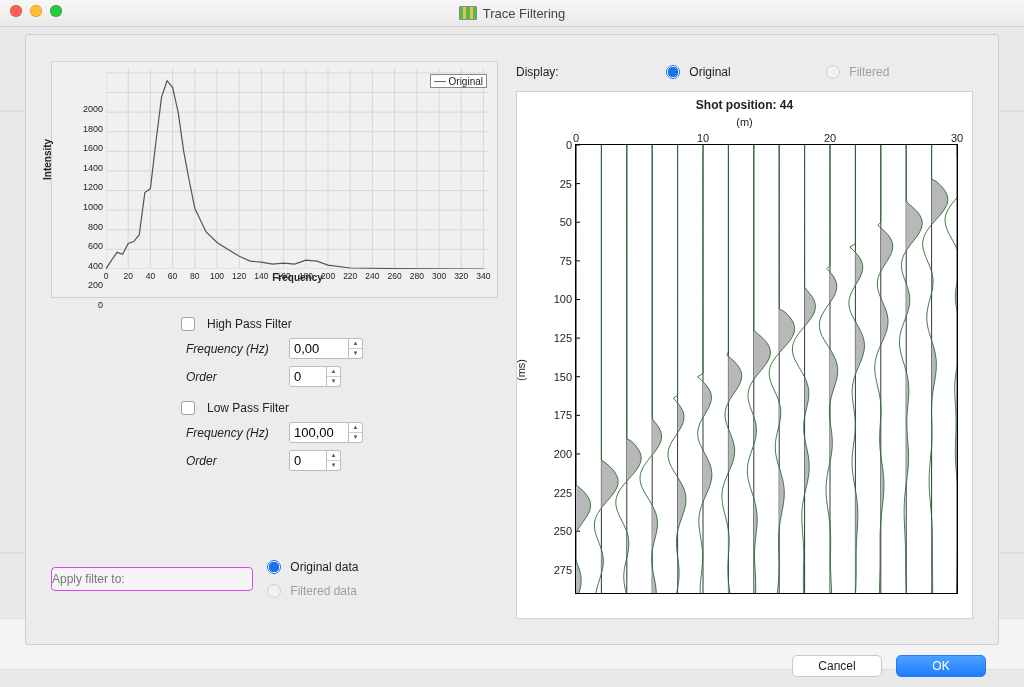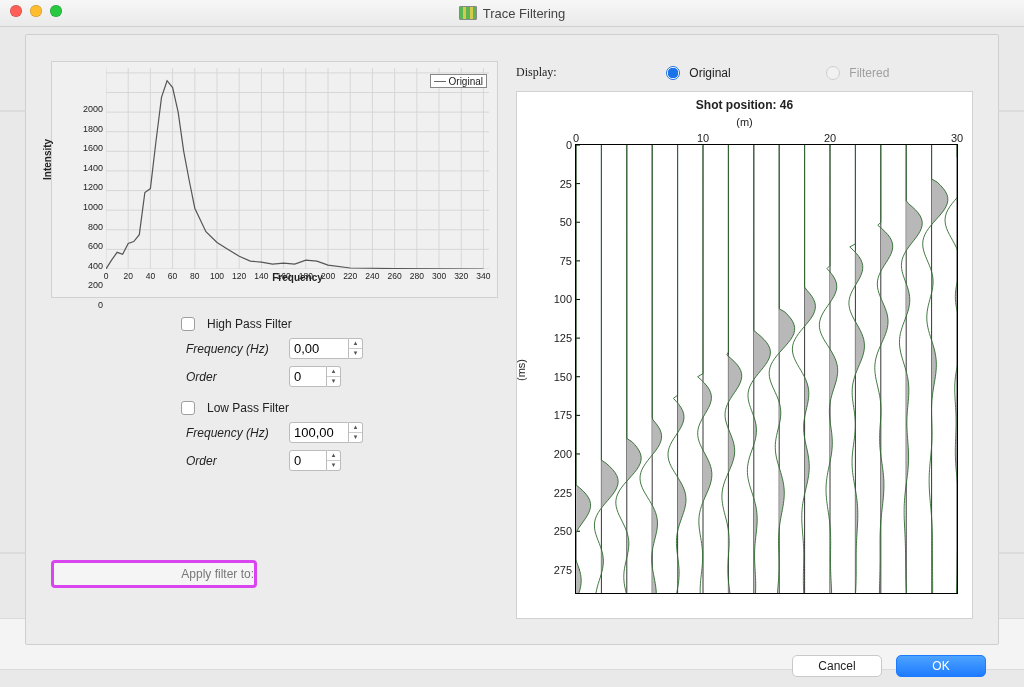--- a/index.html
+++ b/index.html
@@ -180,23 +180,23 @@
     position: absolute;
     left: 25px; top: 525px;
     width: 445px;
     display: flex;
     gap: 14px;
     align-items: center;
     font-size: 12px;
   }
   .apply-pill {
     width: 200px;
-    text-align: right;
+    text-align: left;
     padding: 4px 0;
-    border: 3px solid #d946ef;
+    border: 1px solid #d946ef;
     border-radius: 4px;
     background: #f5f5f5;
     color: #777;
   }
   .radio-col {
     display: flex;
     flex-direction: column;
     gap: 10px;
   }
   .mac-radio {
@@ -220,21 +220,21 @@
 
   
   .display-row {
     position: absolute;
     left: 490px; top: 30px;
     right: 30px;
     display: flex;
     align-items: center;
     font-size: 12px;
   }
-  .display-row .lbl { flex: 0 0 150px; font-weight: 400; font-family: Liberation Serif, serif; }
+  .display-row .lbl { flex: 0 0 150px; font-weight: 400; }
 
   .wiggle-pane {
     position: absolute;
     left: 490px; top: 56px;
     right: 25px; bottom: 25px;
     background: #fff;
     border: 1px solid #d1d1d1;
   }
   .wiggle-title {
     position: absolute;
@@ -422,36 +422,46 @@
           <span>▾</span>
         </span>
       </span>
     </div>
   </div>
 
   <div class="apply-row">
     <div class="apply-pill">
       <span>Apply filter to:</span>
     </div>
+    <div class="radio-col">
+      <label>
+        <input type="radio" class="mac-radio" name="applyto" checked="" style="">
+        <span>Original data</span>
+      </label>
+      <label class="radio-disabled">
+        <input type="radio" class="mac-radio" name="applyto" disabled="" style="">
+        <span>Filtered data</span>
+      </label>
+    </div>
   </div>
 
   <div class="display-row">
     <span class="lbl">Display:</span>
     <label style="flex:0 0 160px">
       <input type="radio" class="mac-radio" name="disp" checked="" style="">
       <span>Original</span>
     </label>
     <label class="radio-disabled">
       <input type="radio" class="mac-radio" name="disp" disabled="" style="">
       <span>Filtered</span>
     </label>
   </div>
 
   <div class="wiggle-pane">
-    <div class="wiggle-title">Shot position: 46</div>
+    <div class="wiggle-title">Shot position: 44</div>
     <div class="wiggle-sub">(m)</div>
     <div class="wiggle-ylab">(ms)</div>
     <div class="wiggle-plot" id="wiggle">
       <svg id="wiggle-svg" width="100%" height="100%" preserveAspectRatio="none" viewBox="0 0 381 448">
           <line x1="0" x2="4" y1="0" y2="0" stroke="#000"></line>
           <line x1="0" x2="4" y1="38.62068965517241" y2="38.62068965517241" stroke="#000"></line>
           <line x1="0" x2="4" y1="77.24137931034483" y2="77.24137931034483" stroke="#000"></line>
           <line x1="0" x2="4" y1="115.86206896551725" y2="115.86206896551725" stroke="#000"></line>
           <line x1="0" x2="4" y1="154.48275862068965" y2="154.48275862068965" stroke="#000"></line>
           <line x1="0" x2="4" y1="193.10344827586206" y2="193.10344827586206" stroke="#000"></line>

